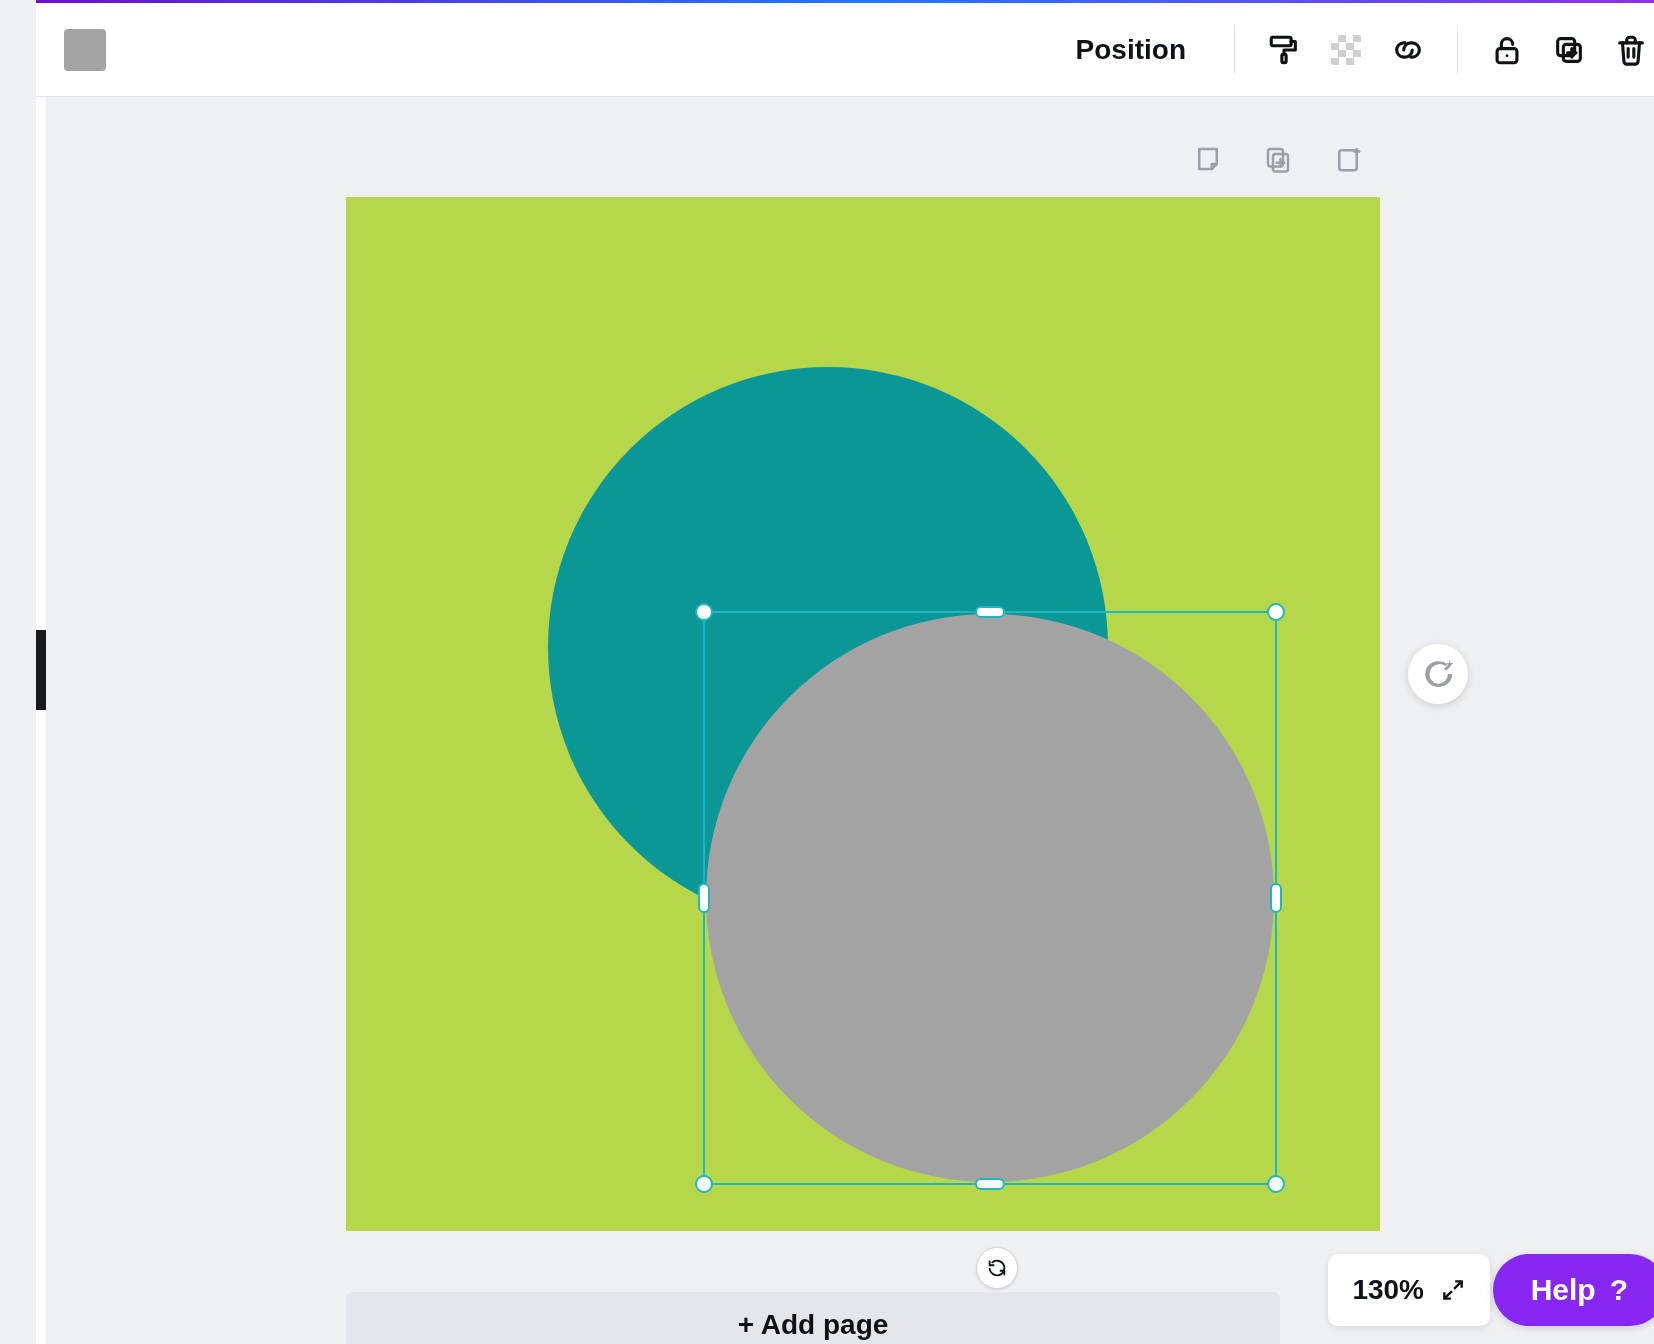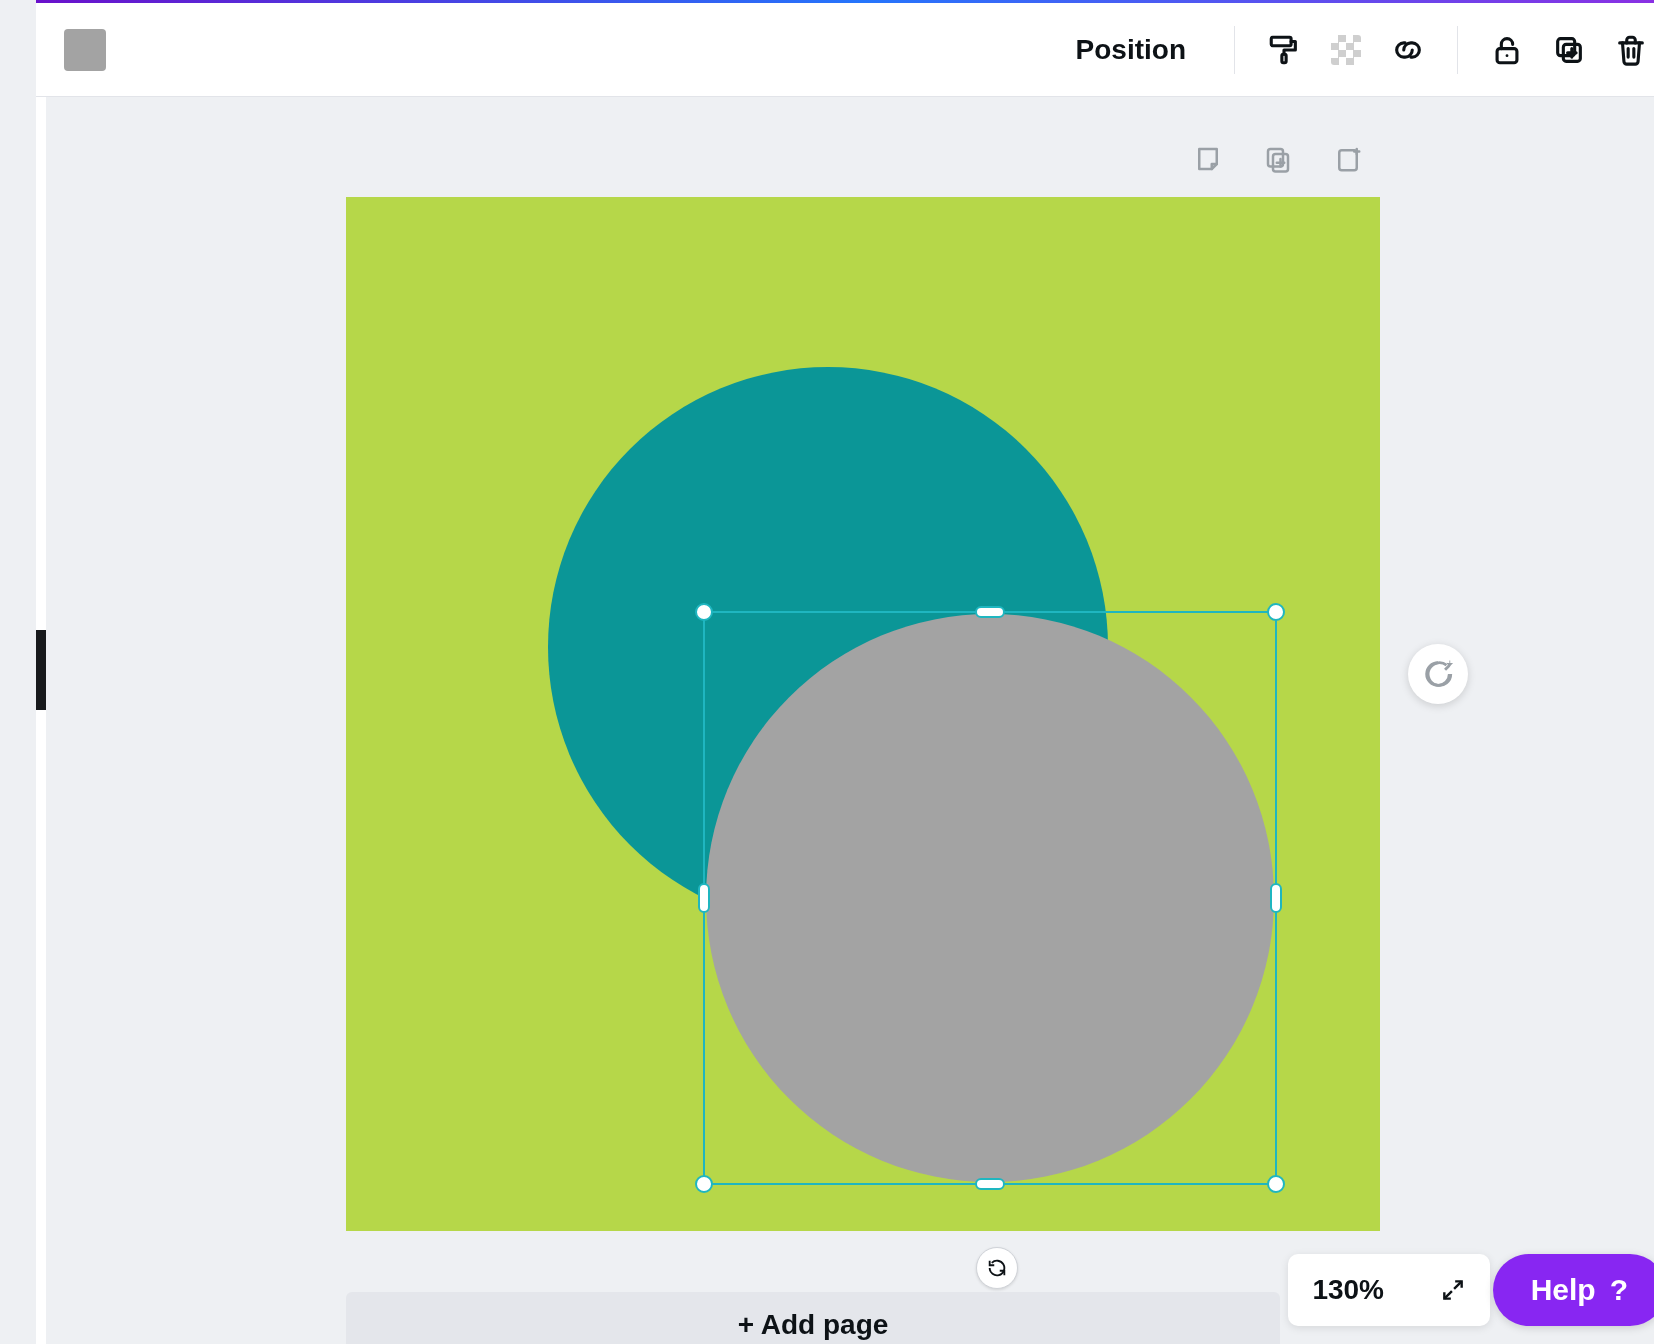--- a/index.html
+++ b/index.html
@@ -204,21 +204,21 @@
   .zoom-cluster {
     position:absolute;
     right: 200px;
     bottom: 18px;
     height: 72px;
     background:#fff;
     border-radius: 10px;
     box-shadow:0 2px 8px rgba(0,0,0,.1);
     display:flex;align-items:center;
     padding:0 24px;
-    gap: 56px;
+    gap: 16px;
     font-size:28px;
     font-weight:600;
     color:#0d1216;
   }
   .zoom-cluster .zc-icon { display:flex;align-items:center;justify-content:center;cursor:pointer;}
   .zoom-cluster svg{width:26px;height:26px;stroke:#0d1216;stroke-width:2.2;fill:none;}
 
   .help-btn {
     position:absolute;
     right: 24px;

